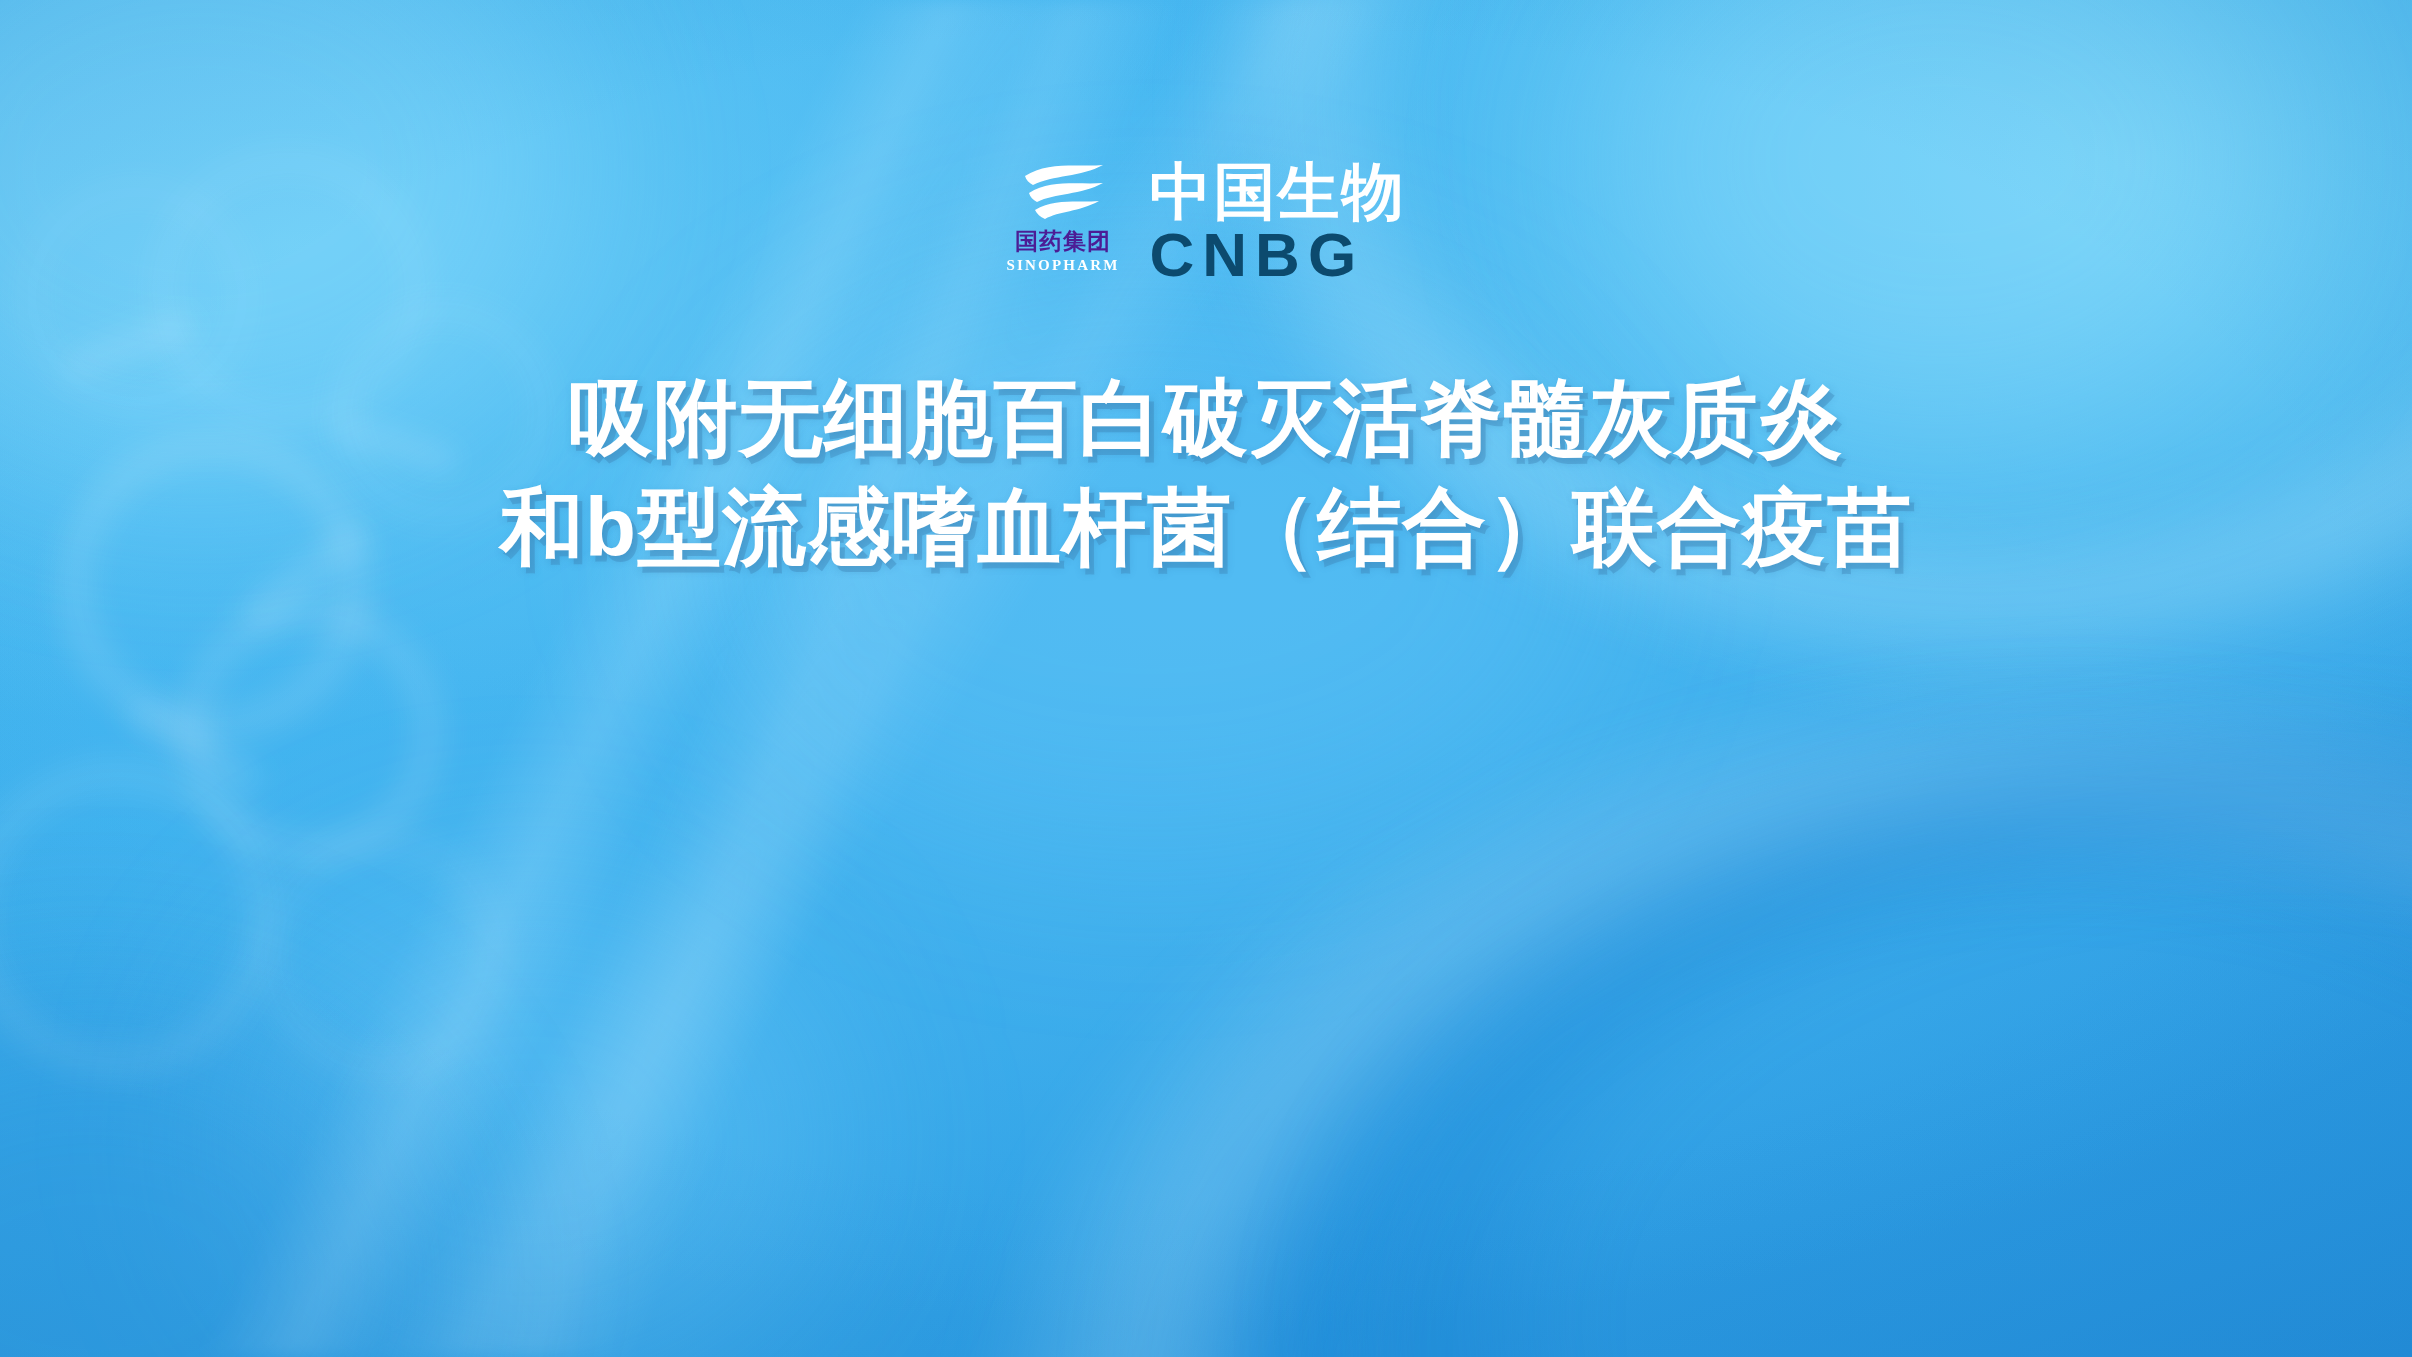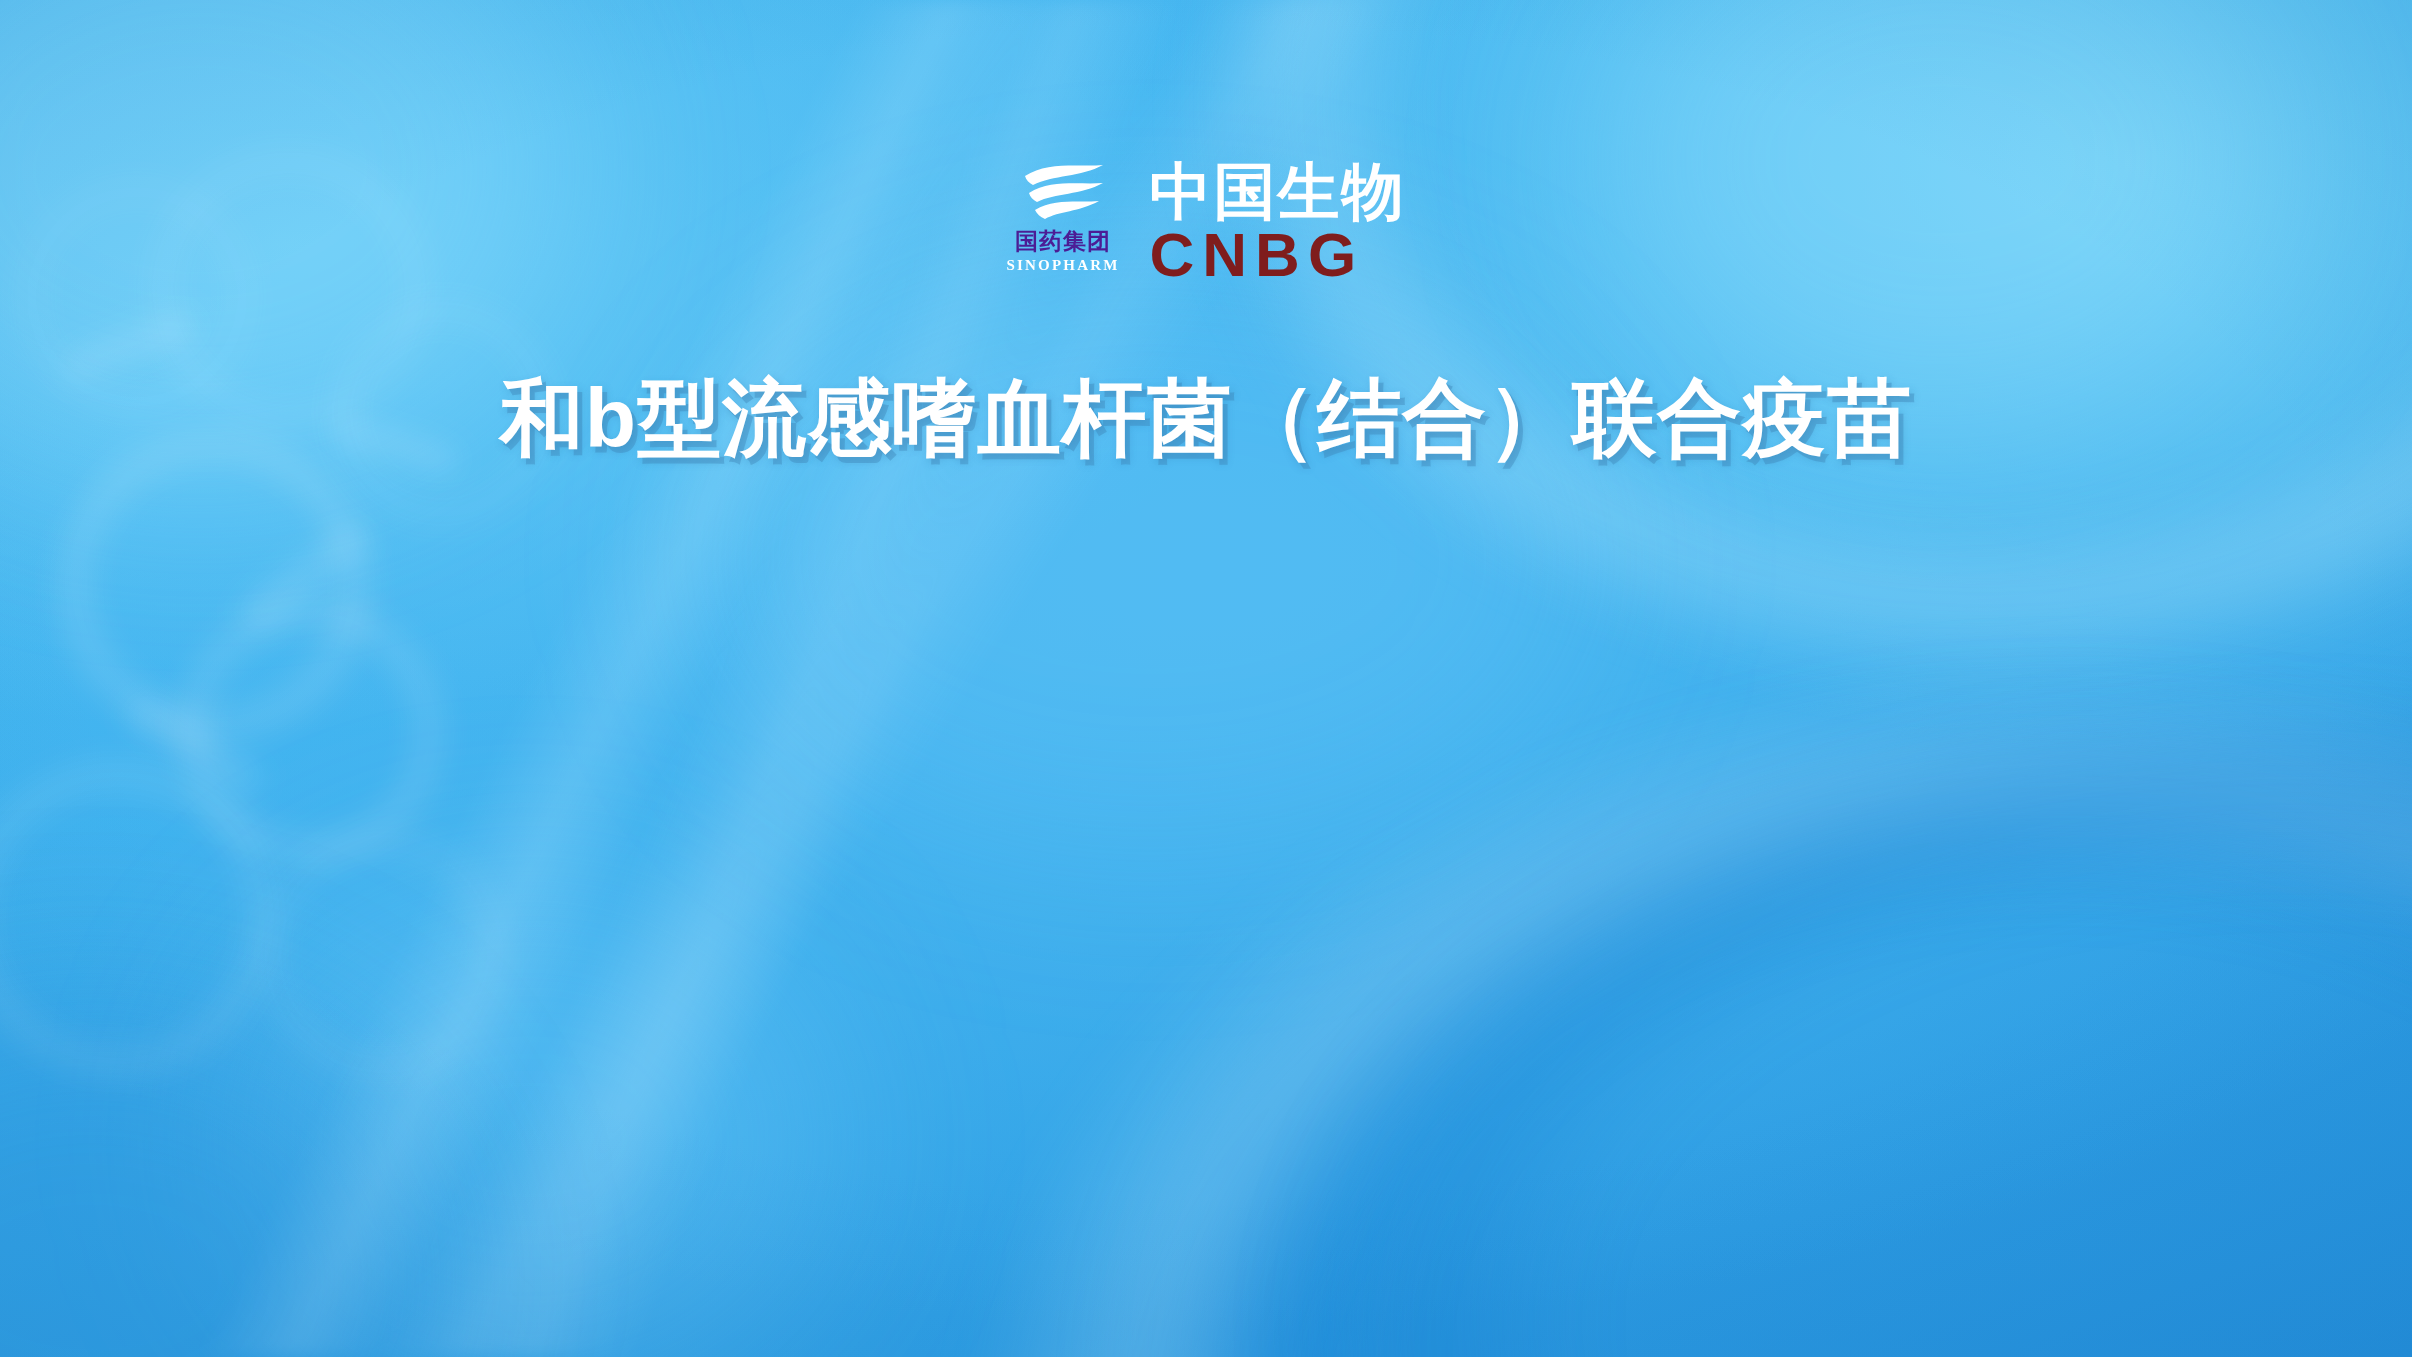--- a/index.html
+++ b/index.html
@@ -165,21 +165,21 @@
     font-weight: 700;
     color: #ffffff;
     letter-spacing: 2px;
     line-height: .98;
     white-space: nowrap;
     margin-top: 12px;
   }
   .cnbg-en {
     font-size: 62px;
     font-weight: 700;
-    color: #7f1d1d;
+    color: #0c4a6e;
     letter-spacing: 8px;
     line-height: .98;
     white-space: nowrap;
   }
 
   
   .subtitle {
     margin-top: 78px;
     text-align: center;
   }
@@ -320,19 +320,20 @@
       </div>
 
       <div class="cnbg">
         <div class="cnbg-cn">中国生物</div>
         <div class="cnbg-en">CNBG</div>
       </div>
 
     </div>
 
     <div class="subtitle">
+      <div class="subtitle-line">吸附无细胞百白破灭活脊髓灰质炎</div>
       <div class="subtitle-line">和b型流感嗜血杆菌（结合）联合疫苗</div>
     </div>
 
 
 
   </div>
 </div>
 
 </body></html>

